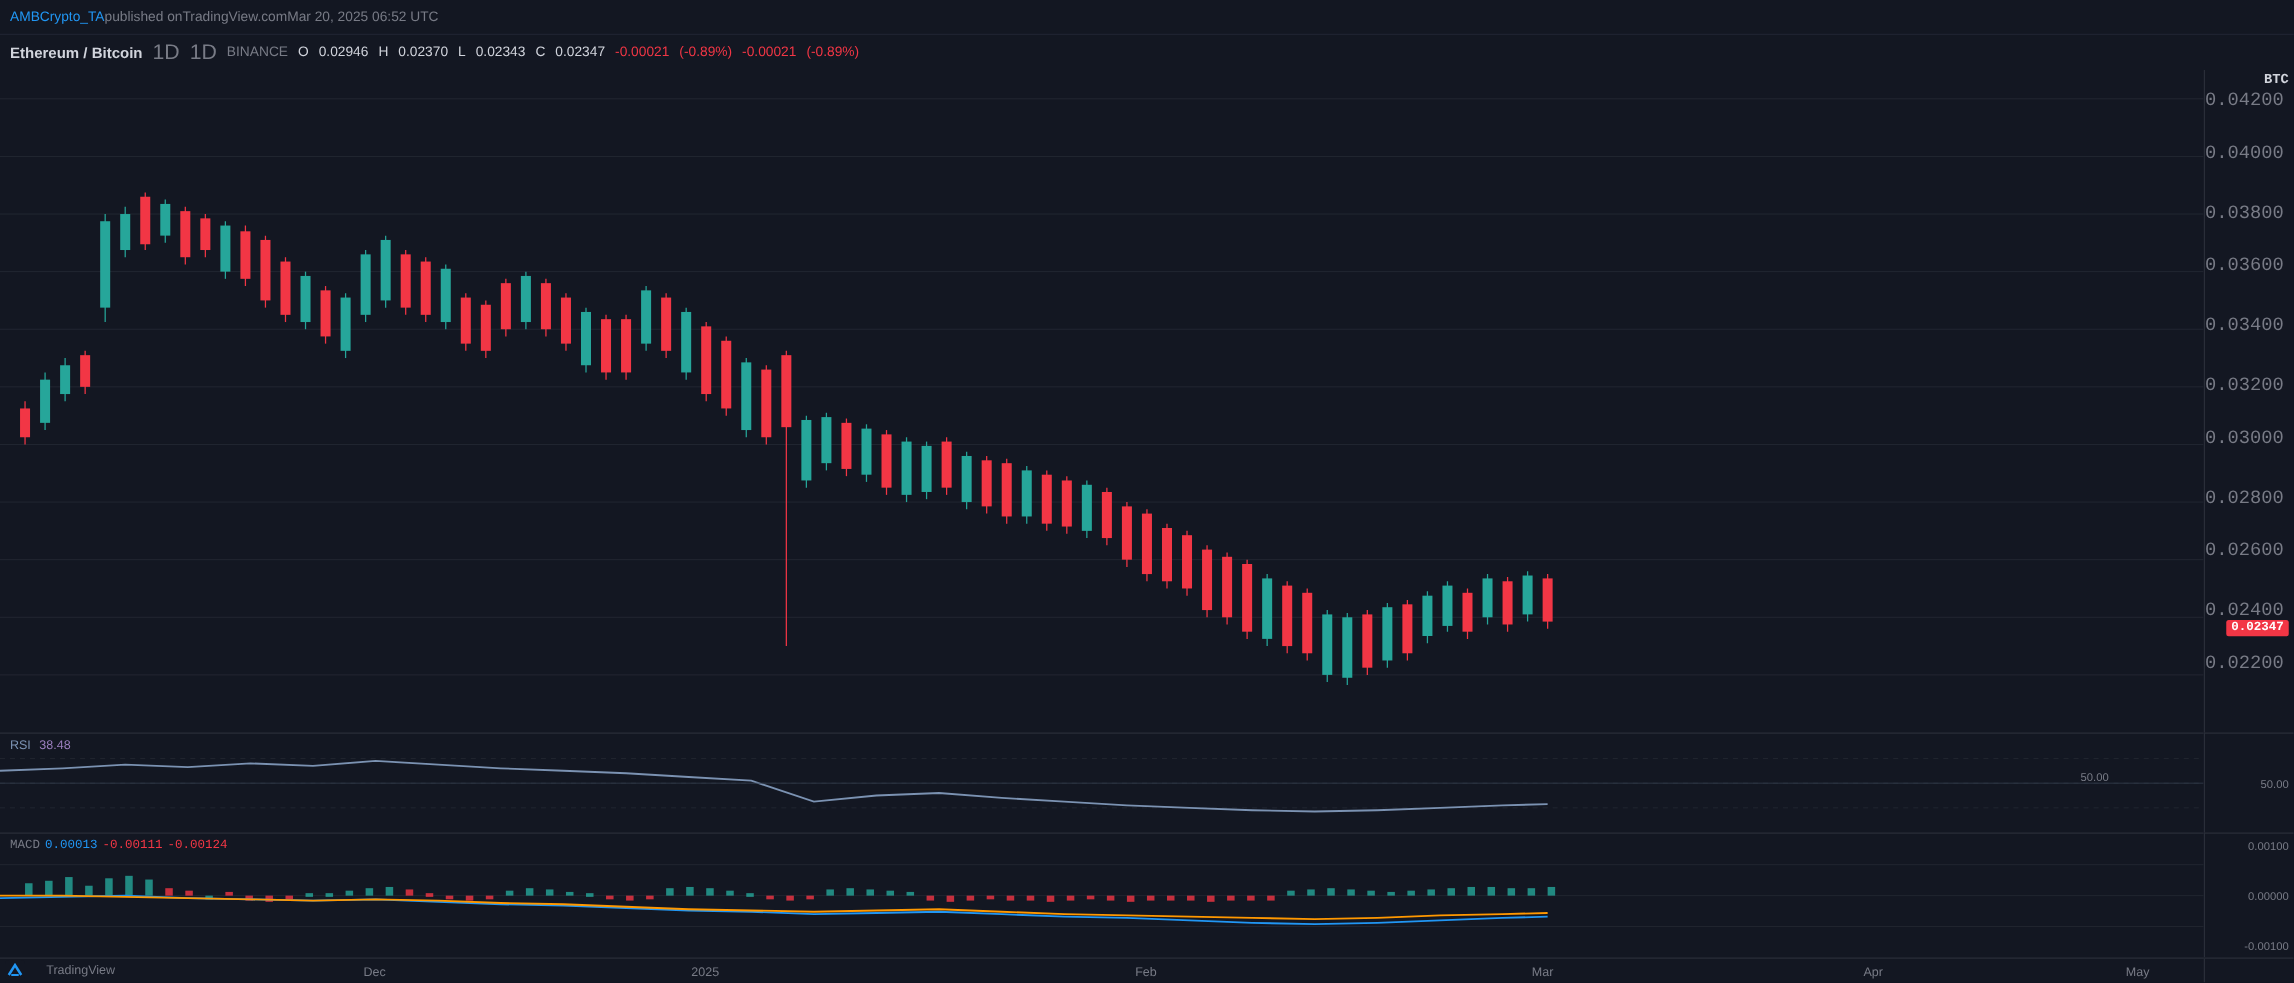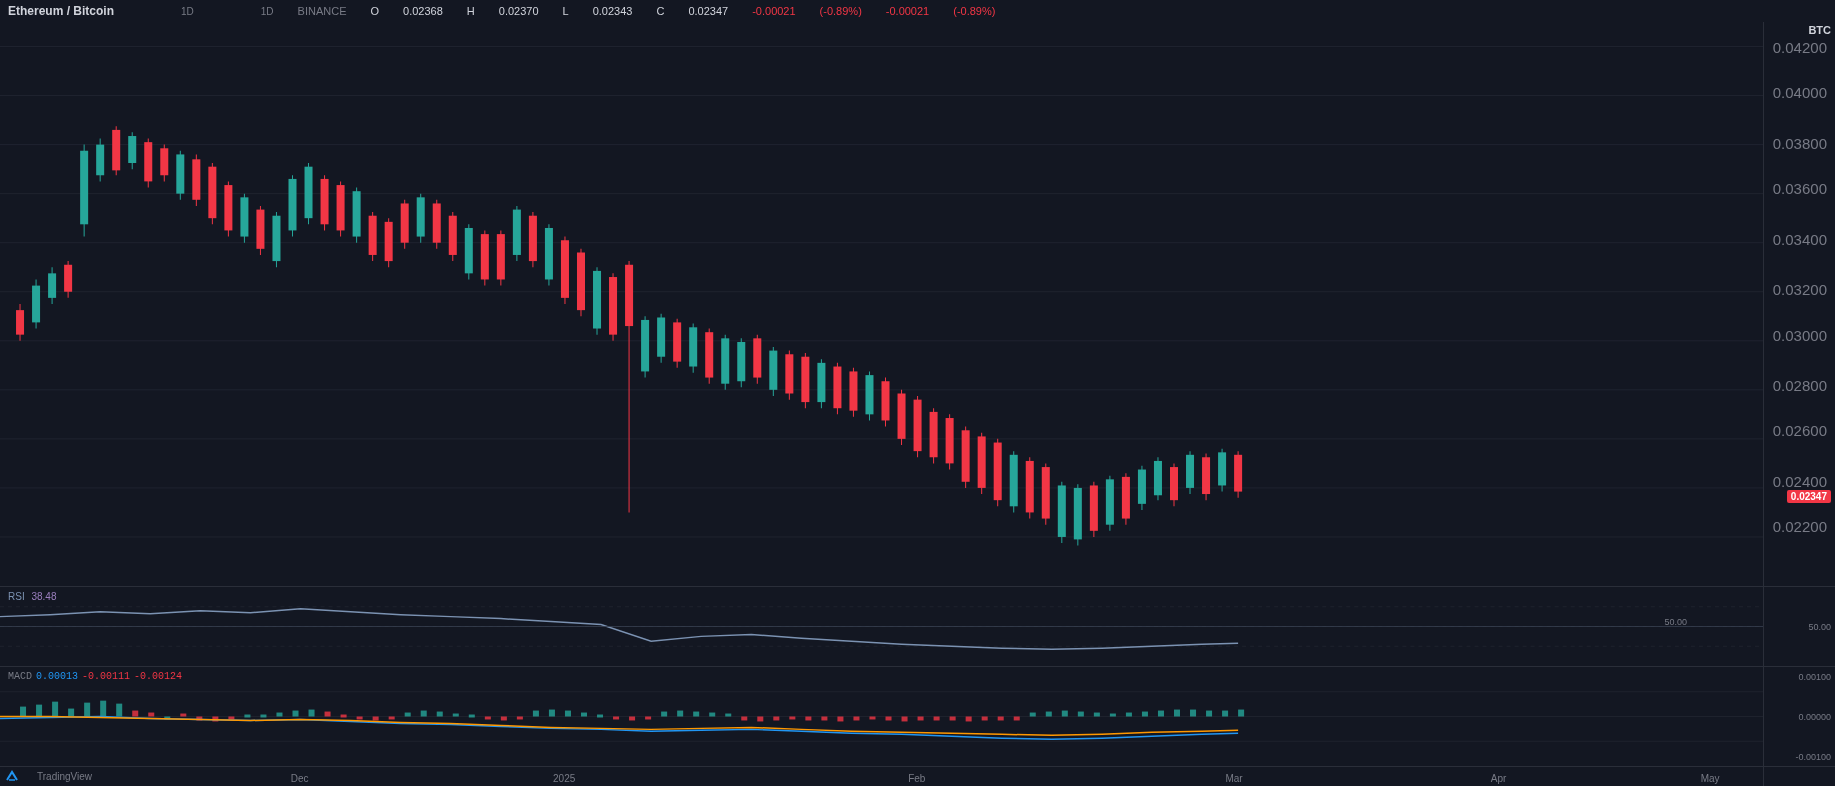--- a/index.html
+++ b/index.html
@@ -55,35 +55,34 @@
       display: flex;
       flex-direction: column;
       overflow: hidden;
     }
 
     
     .ticker-bar {
       padding: 4px 8px;
       display: flex;
       align-items: center;
-      gap: 24px;
+      gap: 8px;
       background: #131722;
       flex-shrink: 0;
     }
 
     .ticker-pair {
       color: #d1d4dc;
       font-weight: bold;
       font-size: 12px;
     }
 
     .ticker-timeframe {
       color: #787b86;
-      font-size: 10px;
-      margin-left: 43px;
+      font-size: 17px;
     }
 
     .ticker-exchange {
       color: #787b86;
       font-size: 11px;
     }
 
     .ticker-open { color: #d1d4dc; font-size: 11px; }
     .ticker-high { color: #d1d4dc; font-size: 11px; }
     .ticker-low { color: #d1d4dc; font-size: 11px; }
@@ -209,49 +208,56 @@
 
     svg.chart-svg {
       width: 100%;
       height: 100%;
     }
 
     .row-panel {
       display: flex;
       flex: 1;
       min-height: 0;
+      font-family: Liberation Mono, monospace;
     }
 
     .row-panel-fixed {
       display: flex;
       flex-shrink: 0;
     }
 
     .panel-content {
       flex: 1;
       position: relative;
       overflow: hidden;
     }
   </style>
 </head>
 <body>
 
 <div class="chart-container">
 
+  <div class="chart-header">
+    <span class="publisher-name">AMBCrypto_TA</span>
+    <span class="publisher-text">published on</span>
+    <span class="publisher-text">TradingView.com</span>
+    <span class="publisher-text">Mar 20, 2025 06:52 UTC</span>
+  </div>
 
   <div class="main-content">
     <div class="charts-area">
 
       <div class="ticker-bar">
         <span class="ticker-pair">Ethereum / Bitcoin</span>
         <span class="ticker-timeframe">1D</span>
         <span class="ticker-timeframe">1D</span>
         <span class="ticker-exchange">BINANCE</span>
         <span class="ticker-open">O</span>
-        <span class="ticker-open">0.02368</span>
+        <span class="ticker-open">0.02946</span>
         <span class="ticker-high">H</span>
         <span class="ticker-high">0.02370</span>
         <span class="ticker-low">L</span>
         <span class="ticker-low">0.02343</span>
         <span class="ticker-close">C</span>
         <span class="ticker-close">0.02347</span>
         <span class="ticker-change-neg">-0.00021</span>
         <span class="ticker-change-neg">(-0.89%)</span>
         <span class="ticker-change-neg">-0.00021</span>
         <span class="ticker-change-neg">(-0.89%)</span>

